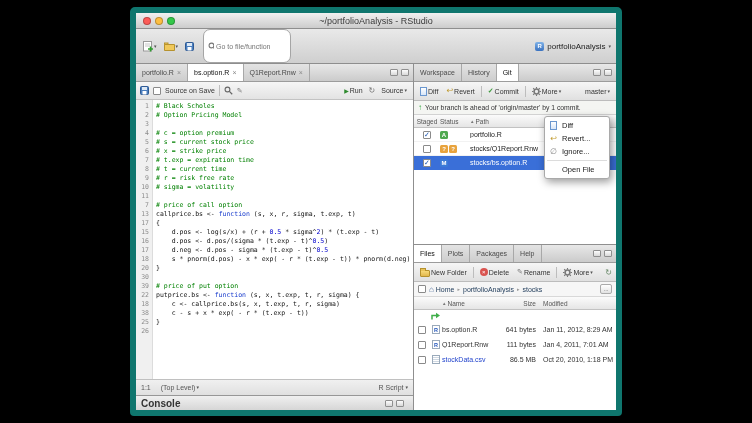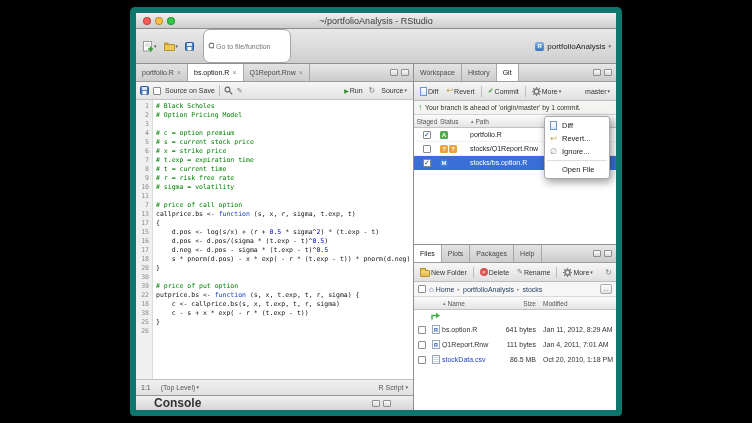--- a/index.html
+++ b/index.html
@@ -64,21 +64,21 @@
   .gline { height:9px; }
   .code { flex:1; padding:2px 0 0 3px; white-space:pre; color:#141414; overflow:hidden; }
   .cline { height:9px; }
   .tok-c { color:#008000; } .tok-k { color:#1539cc; } .tok-n { color:#0000cc; } .tok-t { color:#141414; }
 
   .ed-status { flex:0 0 14px; background:linear-gradient(#f0f0f0,#e0e0e0); border-top:1px solid #c0c0c0;
                display:flex; align-items:center; gap:8px; font-size:7px; color:#555; padding:0 5px; }
   .ed-status .right { margin-left:auto; display:flex; align-items:center; gap:2px; }
 
   .console-bar { flex:0 0 15px; background:linear-gradient(#f0f0f0,#d6d6d6); border-top:1px solid #979797;
-                 display:flex; align-items:center; padding:0 18px; font-size:12px; font-weight:bold; color:#333; }
+                 display:flex; align-items:center; padding:0 5px; font-size:10px; font-weight:bold; color:#333; }
 
   
   .git-pane { flex:0 0 181px; display:flex; flex-direction:column; border-bottom:1px solid #8f8f8f; min-height:0; }
   .files-pane { flex:1; display:flex; flex-direction:column; min-height:0; }
   .pane-toolbar { flex:0 0 19px; background:linear-gradient(#f6f6f6,#e0e0e0); border-bottom:1px solid #bcbcbc;
                   display:flex; align-items:center; padding:0 4px; gap:4px; font-size:7px; color:#333; }
   .info-bar { flex:0 0 14px; background:#f4f5f2; border-bottom:1px solid #d2d2d2; display:flex; align-items:center;
               gap:3px; padding:0 4px; font-size:6.8px; color:#333; white-space:nowrap; overflow:hidden; }
   .up-glyph { color:#3fae49; font-weight:bold; font-size:8px; }
 

